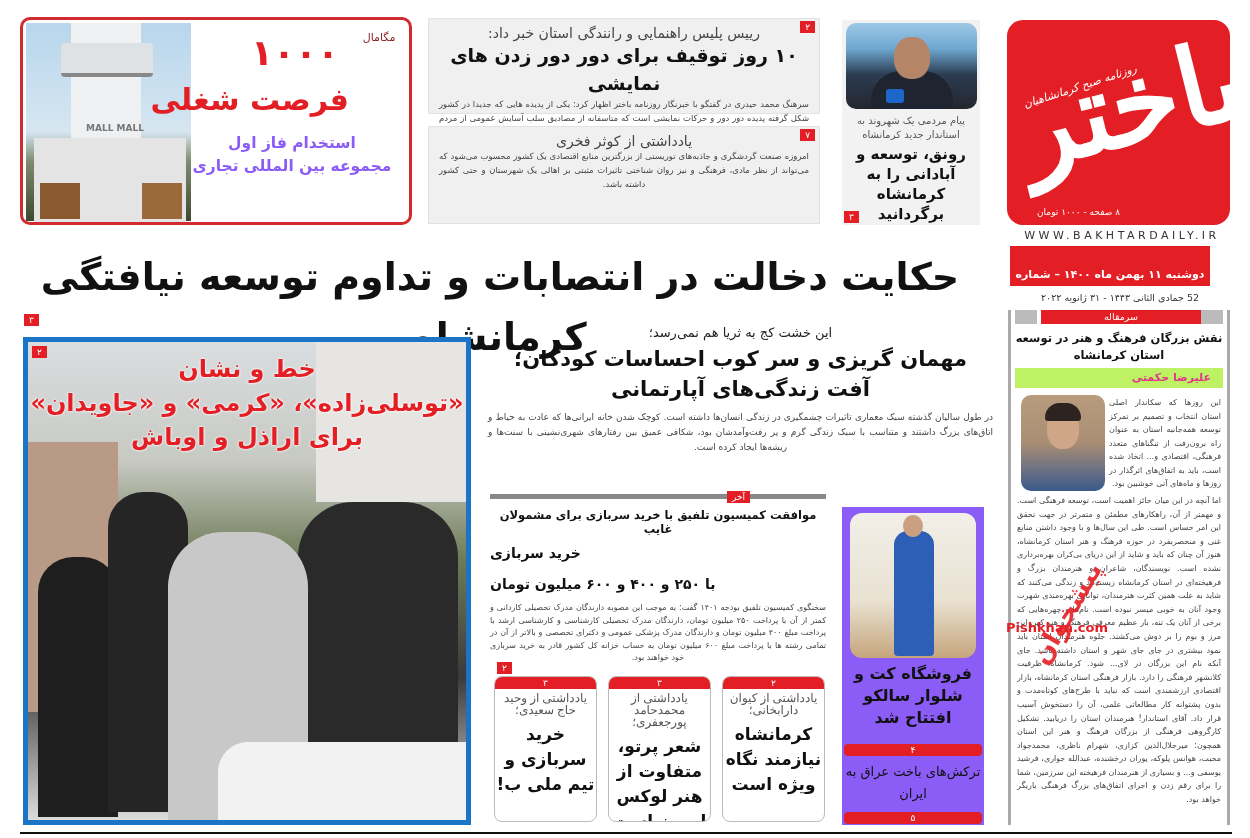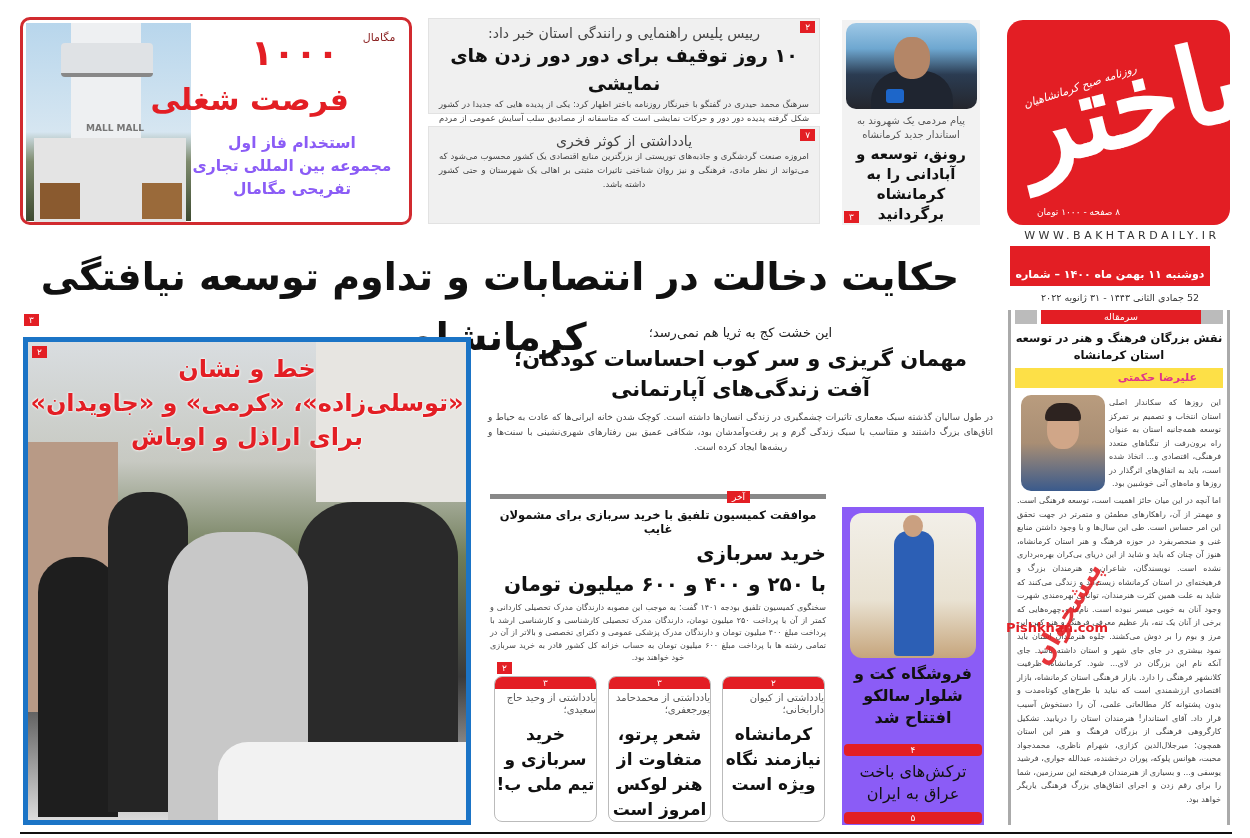--- a/index.html
+++ b/index.html
@@ -64,47 +64,47 @@
   
   #apt { left: 488px; top: 325px; width: 505px; height: 165px; }
   #apt .kicker { text-align: center; font-size: 13px; color: #222; }
   #apt .h { text-align: center; font-size: 21px; font-weight: bold; line-height: 30px; color: #111; margin-top: 4px; }
   #apt .body-text { margin-top: 6px; font-size: 9px; line-height: 15px; }
   #akhar-bar { left: 490px; top: 494px; width: 336px; height: 5px; background: #888; }
 
   
   #consc { left: 490px; top: 508px; width: 336px; height: 162px; }
   #consc .kicker { text-align: center; font-size: 11.5px; font-weight: bold; color: #111; }
-  #consc .h { text-align: right; font-size: 20px; font-weight: bold; line-height: 31px; color: #111; margin-top: 2px; }
+  #consc .h { text-align: left; font-size: 14px; font-weight: bold; line-height: 31px; color: #111; margin-top: 2px; }
   #consc .body-text { font-size: 8px; line-height: 12.5px; margin-top: 2px; }
 
   
   .note { position: absolute; top: 676px; width: 103px; height: 146px; border: 1px solid #bbb; border-radius: 8px; background: #fff; overflow: hidden; }
   .note .bar { height: 12px; background: #e31e24; color: #fff; font-size: 9px; text-align: center; line-height: 12px; }
-  .note .by { font-size: 10px; color: #555; line-height: 12px; margin-top: 3px; }
+  .note .by { font-size: 12px; color: #555; text-align: center; line-height: 12px; margin-top: 3px; font-family: Liberation Serif, serif; }
   .note .h { font-size: 17px; font-weight: bold; text-align: center; line-height: 25px; color: #111; margin-top: 6px; }
 
   
   #suit { left: 842px; top: 507px; width: 142px; height: 318px; background: #8b5cf6; }
   #suit .photo { position: absolute; left: 8px; top: 6px; width: 126px; height: 145px; border-radius: 12px; background: linear-gradient(180deg,#f2efe8 0%,#e9e2d2 60%,#c6a57c 100%); overflow: hidden; }
   #suit .man { position: absolute; left: 44px; top: 18px; width: 40px; height: 125px; background: #2c5fb5; border-radius: 14px 14px 4px 4px; }
   #suit .head { position: absolute; left: 53px; top: 2px; width: 20px; height: 22px; background: #caa080; border-radius: 50%; }
   #suit .h { position: absolute; top: 156px; width: 100%; font-size: 16px; font-weight: bold; text-align: center; line-height: 22px; color: #111; }
   #suit .bar1, #suit .bar2 { position: absolute; left: 2px; width: 138px; height: 12px; border-radius: 4px; background: #e31e24; color: #fff; font-size: 9px; text-align: center; line-height: 12px; }
   #suit .bar1 { top: 237px; }
   #suit .bar2 { top: 305px; }
-  #suit .sub { position: absolute; top: 254px; width: 100%; font-size: 16px; text-align: center; line-height: 22px; color: #111; }
+  #suit .sub { position: absolute; top: 254px; width: 100%; font-size: 13px; text-align: center; line-height: 22px; color: #111; }
 
   
   #edit { left: 1008px; top: 310px; width: 222px; height: 515px; border-left: 3px solid #aaa; border-right: 3px solid #aaa; }
   #edit .tag { position: absolute; left: 30px; top: 0; width: 160px; height: 14px; background: #e31e24; color: #fff; font-size: 9.5px; text-align: center; line-height: 14px; }
   #edit .gray1 { position: absolute; left: 4px; top: 0; width: 22px; height: 14px; background: #bbb; }
   #edit .gray2 { position: absolute; right: 4px; top: 0; width: 22px; height: 14px; background: #bbb; }
   #edit .h { position: absolute; top: 20px; width: 100%; font-size: 11.5px; font-weight: bold; text-align: center; line-height: 17px; color: #111; }
-  #edit .author { position: absolute; top: 58px; left: 4px; right: 4px; height: 20px; background: #fde047; font-size: 11px; font-weight: bold; color: #e0338a; text-align: right; padding-right: 26px; line-height: 20px; }
+  #edit .author { position: absolute; top: 58px; left: 4px; right: 4px; height: 20px; background: #bef264; font-size: 11px; font-weight: bold; color: #e0338a; text-align: right; padding-right: 12px; line-height: 20px; }
   #edit .photo { position: absolute; left: 10px; top: 85px; width: 84px; height: 96px; border-radius: 10px; background: linear-gradient(180deg,#b99c7e 0%,#a98e74 50%,#3a5a8c 100%); overflow: hidden; }
   #edit .photo .face { position: absolute; left: 26px; top: 14px; width: 32px; height: 40px; border-radius: 45%; background: #d0a688; }
   #edit .photo .hair { position: absolute; left: 24px; top: 8px; width: 36px; height: 18px; border-radius: 18px 18px 4px 4px; background: #2d2320; }
   #edit .lead { position: absolute; right: 6px; top: 86px; width: 112px; font-size: 8px; color: #444; line-height: 13.5px; text-align: justify; }
   #edit .rest { position: absolute; left: 6px; right: 6px; top: 184px; font-size: 8px; color: #444; line-height: 13.6px; text-align: justify; }
   #watermark { left: 1006px; top: 620px; font-size: 13px; font-weight: bold; color: #e31e24; direction: ltr; }
   #watermark-fa { left: 1010px; top: 598px; font-size: 26px; font-weight: bold; color: rgba(227,30,36,0.9); transform: rotate(-60deg); }
 
   #footer-line { left: 20px; top: 832px; width: 1212px; height: 2px; background: #111; }
 </style>
@@ -155,21 +155,20 @@
     <div class="shop1"></div>
       <div class="shop2"></div>
     <div class="mall-label">MALL MALL</div>
   </div>
   <div class="brand">مگامال</div>
   <div class="num">۱۰۰۰</div>
   <div class="opp">فرصت شغلی</div>
   <div class="sub">
     <div>استخدام فاز اول</div>
     <div>مجموعه بین المللی تجاری</div>
-    <div>تفریحی مگامال</div>
   </div>
 </div>
 
 <div id="main-h" class="abs">حکایت دخالت در انتصابات و تداوم توسعه نیافتگی کرمانشاه</div>
 <span class="pg" style="left:24px;top:314px;">۳</span>
 
 <div id="police" class="abs">
   <div class="bldg2"></div>
   <div class="bldg"></div>
   <div class="officer1"></div>

